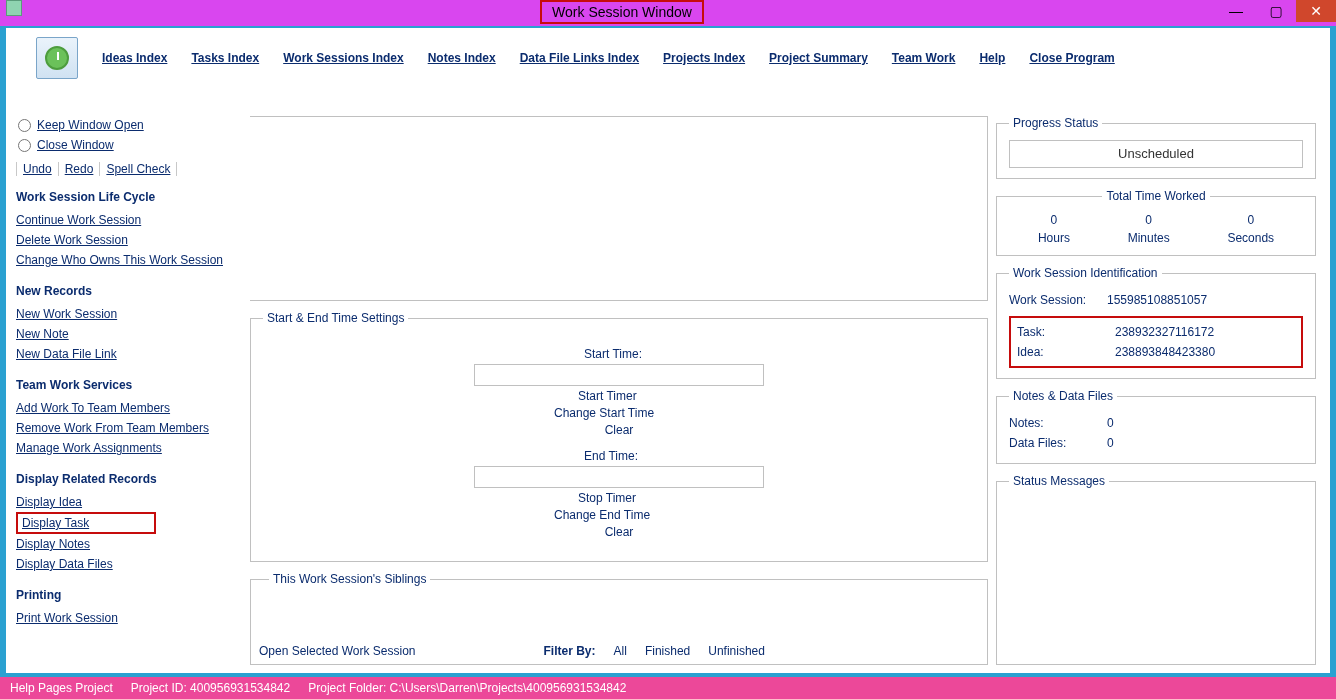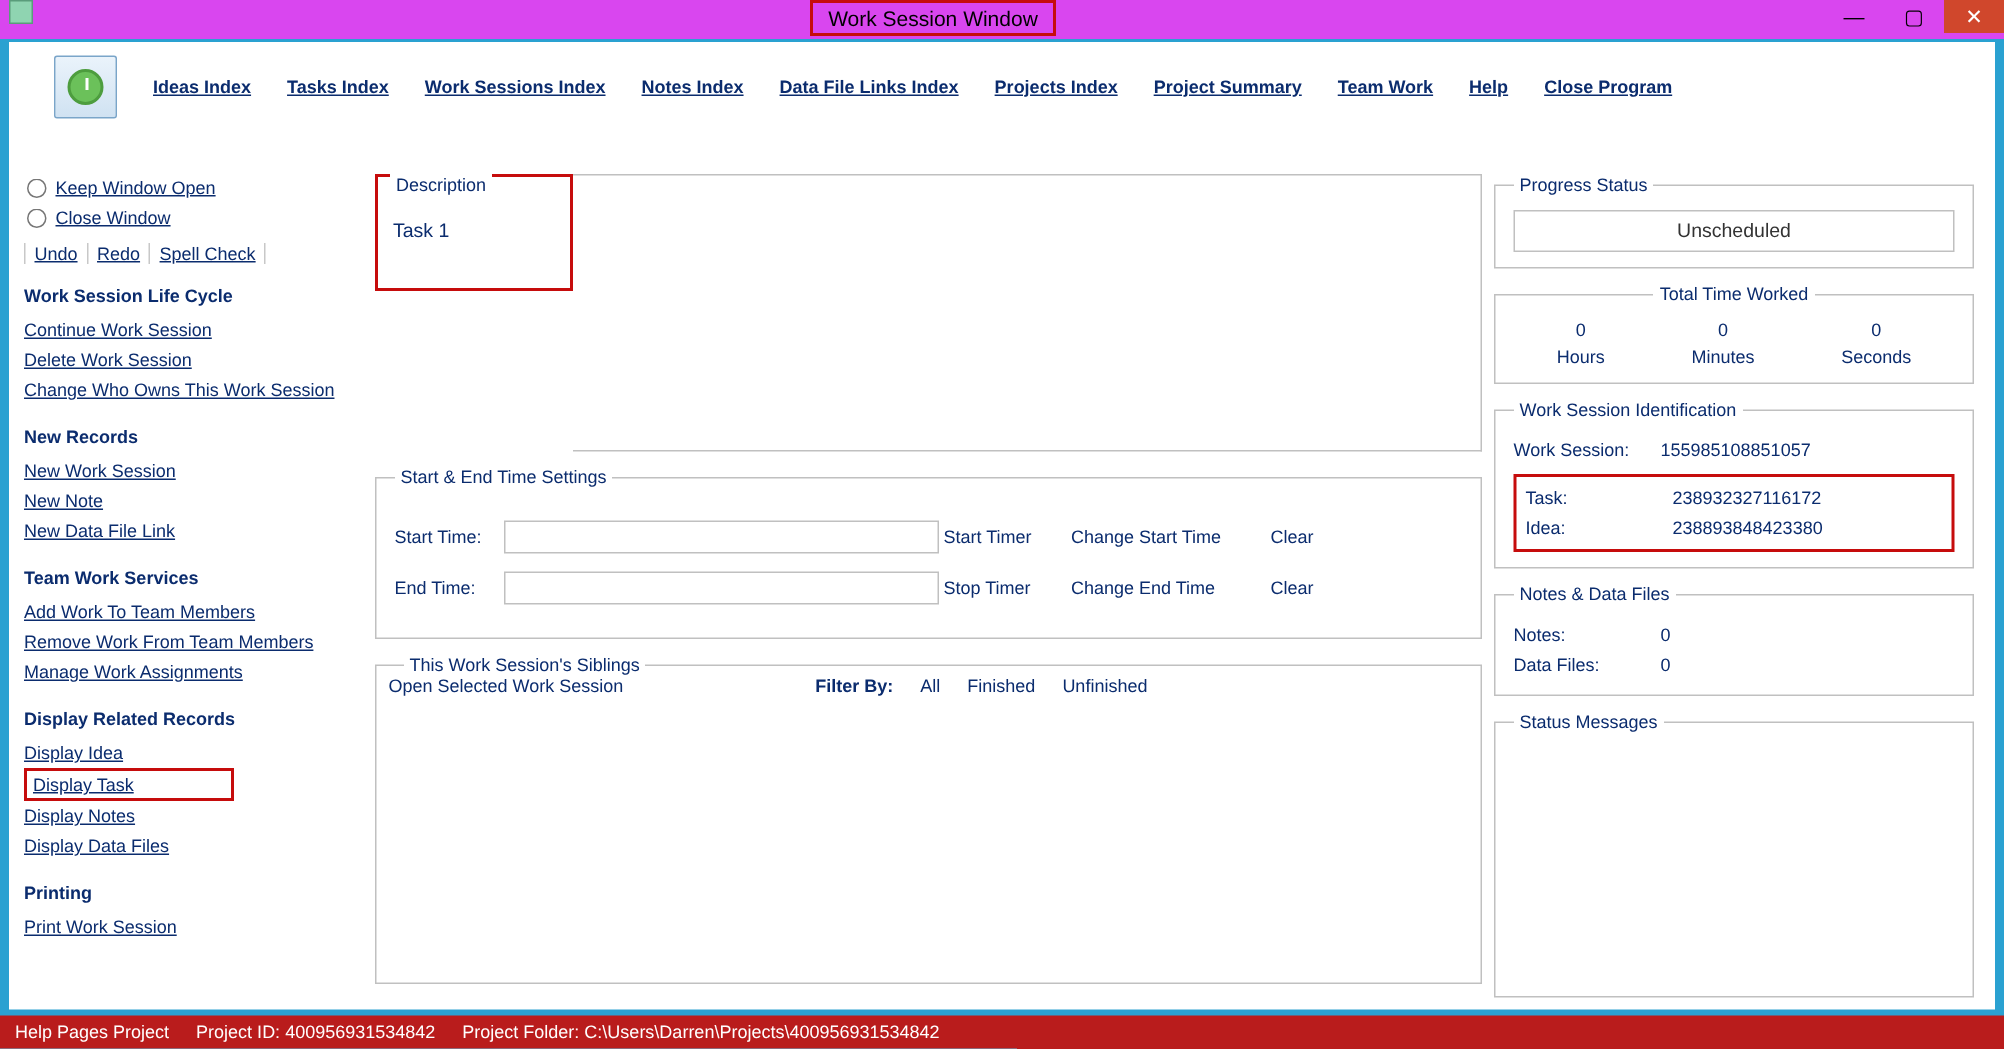--- a/index.html
+++ b/index.html
@@ -38,40 +38,40 @@
   .lnk { display:block; padding: 3px 0; cursor: pointer; text-decoration: underline; }
   .lnk.highlighted { border: 2px solid #c60c0c; padding: 2px 4px; width: 140px; text-decoration: underline; }
   .center { flex: 1; display: flex; flex-direction: column; gap: 10px; padding-top: 28px; }
   fieldset { border: 1px solid #c0c0c0; font-size: 12px; color:#0b2c6e; padding: 10px 12px; }
   legend { padding: 0 4px; color:#0b2c6e; }
   .desc-box { border: 2px solid #c60c0c; width: 132px; height: 78px; position: relative; }
   .desc-box .legend { position: absolute; top: -2px; left: 8px; background: #fff; padding: 0 4px; font-size: 12px; color:#0b2c6e; }
   .desc-box .val { position: absolute; top: 28px; left: 10px; font-size: 13px; color:#0b2c6e; }
   .desc-wrap { display: flex; align-items: stretch; }
   .desc-right { flex: 1; border: 1px solid #c0c0c0; border-left: none; }
-  .time-row { display: flex; align-items: center; gap: 3px; margin: 12px 0; }
+  .time-row { display: flex; align-items: center; gap: 3px; margin: 12px 0; flex-direction: column; }
   .time-row .lbl { width: 70px; }
   .time-row input { width: 290px; height: 22px; border: 1px solid #c0c0c0; }
   .time-row .action { cursor: pointer; color:#0b2c6e; }
   .siblings { height: 220px; position: relative; padding-left: 18px; }
   .siblings .bottom { position: absolute; bottom: 6px; left: 8px; right: 8px; display: flex; align-items: center; gap: 18px; font-size: 12px; }
   .siblings .bottom .filter-label { font-weight: bold; margin-left: 110px; }
   .siblings .bottom a { cursor: pointer; }
   .right { width: 320px; display: flex; flex-direction: column; gap: 10px; padding-top: 28px; }
   .status-box { border: 1px solid #c0c0c0; height: 28px; line-height: 26px; text-align: center; font-size: 13px; color:#333; }
   .ttw { text-align: center; }
   .ttw-row { display: flex; justify-content: space-around; }
   .ttw-col { display: flex; flex-direction: column; align-items: center; gap: 4px; }
   .id-box { position: relative; }
   .id-box .red { border: 2px solid #c60c0c; padding: 4px 6px; margin-top: 6px; }
   .id-line { display: flex; gap: 8px; padding: 3px 0; }
   .id-line .k { width: 90px; }
   .right .status-msgs { flex: 1; }
   .statusbar {
-    position: absolute; left: 0; right: 0; bottom: 0; height: 22px; background: #b91c1c; color: #fff;
+    position: absolute; left: 0; right: 0; bottom: 0; height: 22px; background: #ec4899; color: #fff;
     font-size: 12px; display: flex; align-items: center; gap: 18px; padding: 0 10px;
   }
   .statusbar span { white-space: nowrap; }
 </style>
 </head>
 <body>
 
 <div class="titlebar">
   <div class="sys-icon"></div>
   <div class="title-wrap">
@@ -139,24 +139,20 @@
       <a class="lnk highlighted">Display Task</a>
       <a class="lnk">Display Notes</a>
       <a class="lnk">Display Data Files</a>
 
       <div class="sec-head">Printing</div>
       <a class="lnk">Print Work Session</a>
     </div>
 
     <div class="center">
       <div class="desc-wrap">
-        <div class="desc-box">
-          <span class="legend">Description</span>
-          <span class="val">Task 1</span>
-        </div>
         <div class="desc-right" style="height:185px;"></div>
       </div>
 
       <fieldset>
         <legend>Start &amp; End Time Settings</legend>
         <div class="time-row">
           <span class="lbl">Start Time:</span>
           <input type="text" value="" style="">
           <span class="action" style="width:82px">Start Timer</span>
           <span class="action" style="width:130px">Change Start Time</span>

